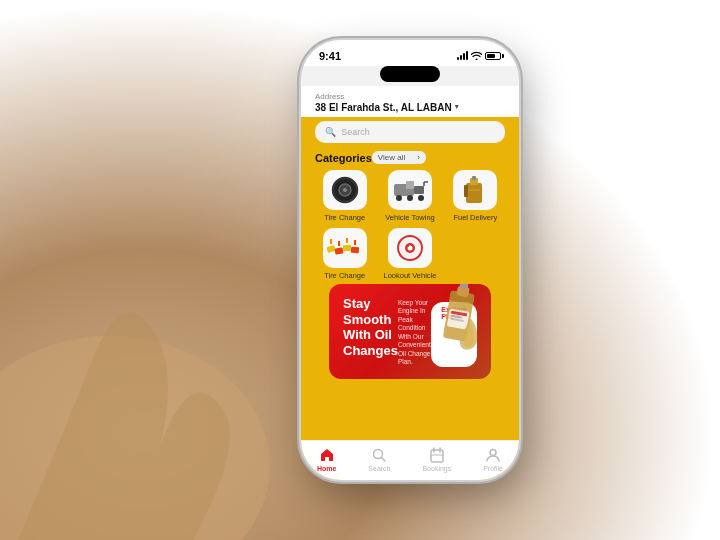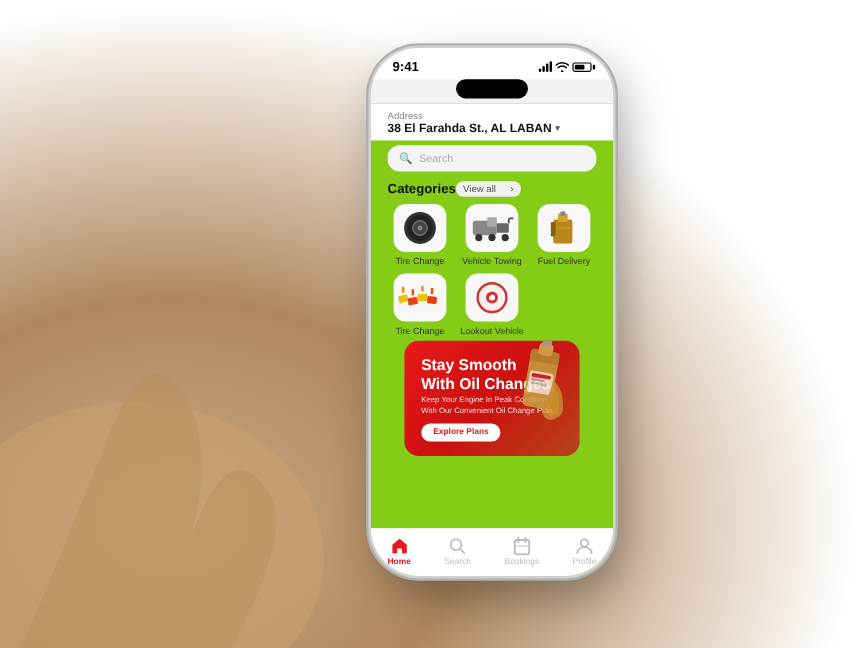--- a/index.html
+++ b/index.html
@@ -29,21 +29,21 @@
       position: absolute;
       left: 0; top: 0; right: 0; bottom: 0;
       background: radial-gradient(ellipse at 20% 80%, #c8a882 0%, #b08860 30%, #ffffff 70%);
       z-index: 0;
     }
 
     
     .phone {
       position: relative;
       z-index: 10;
-      width: 202px;
+      width: 218px;
       height: 440px;
       background: #f2f2f2;
       border-radius: 40px;
       box-shadow:
         0 0 0 2px #d0d0d0,
         0 0 0 4px #b0b0b0,
         8px 16px 40px rgba(0,0,0,0.35);
       overflow: hidden;
       display: flex;
       flex-direction: column;
@@ -119,21 +119,21 @@
       height: 16px;
       background: #000;
       border-radius: 20px;
       margin: 0 auto 4px;
       flex-shrink: 0;
     }
 
     
     .screen {
       flex: 1;
-      background: #84cc16;
+      background: #eab308;
       overflow: hidden;
       display: flex;
       flex-direction: column;
     }
 
     
     .address-section {
       padding: 6px 14px 4px;
       background: #fff;
     }
@@ -234,21 +234,20 @@
     
     .promo-banner {
       margin: 4px 14px 4px;
       border-radius: 12px;
       overflow: hidden;
       background: linear-gradient(135deg, #e8191a 0%, #cc1010 50%, #b5451a 100%);
       padding: 12px 14px;
       position: relative;
       min-height: 72px;
       display: flex;
-      flex-direction: column;
       justify-content: flex-end;
     }
     .promo-oil-visual {
       position: absolute;
       right: -2px;
       top: -4px;
       width: 70px;
       height: 80px;
       opacity: 0.85;
       display: flex;

